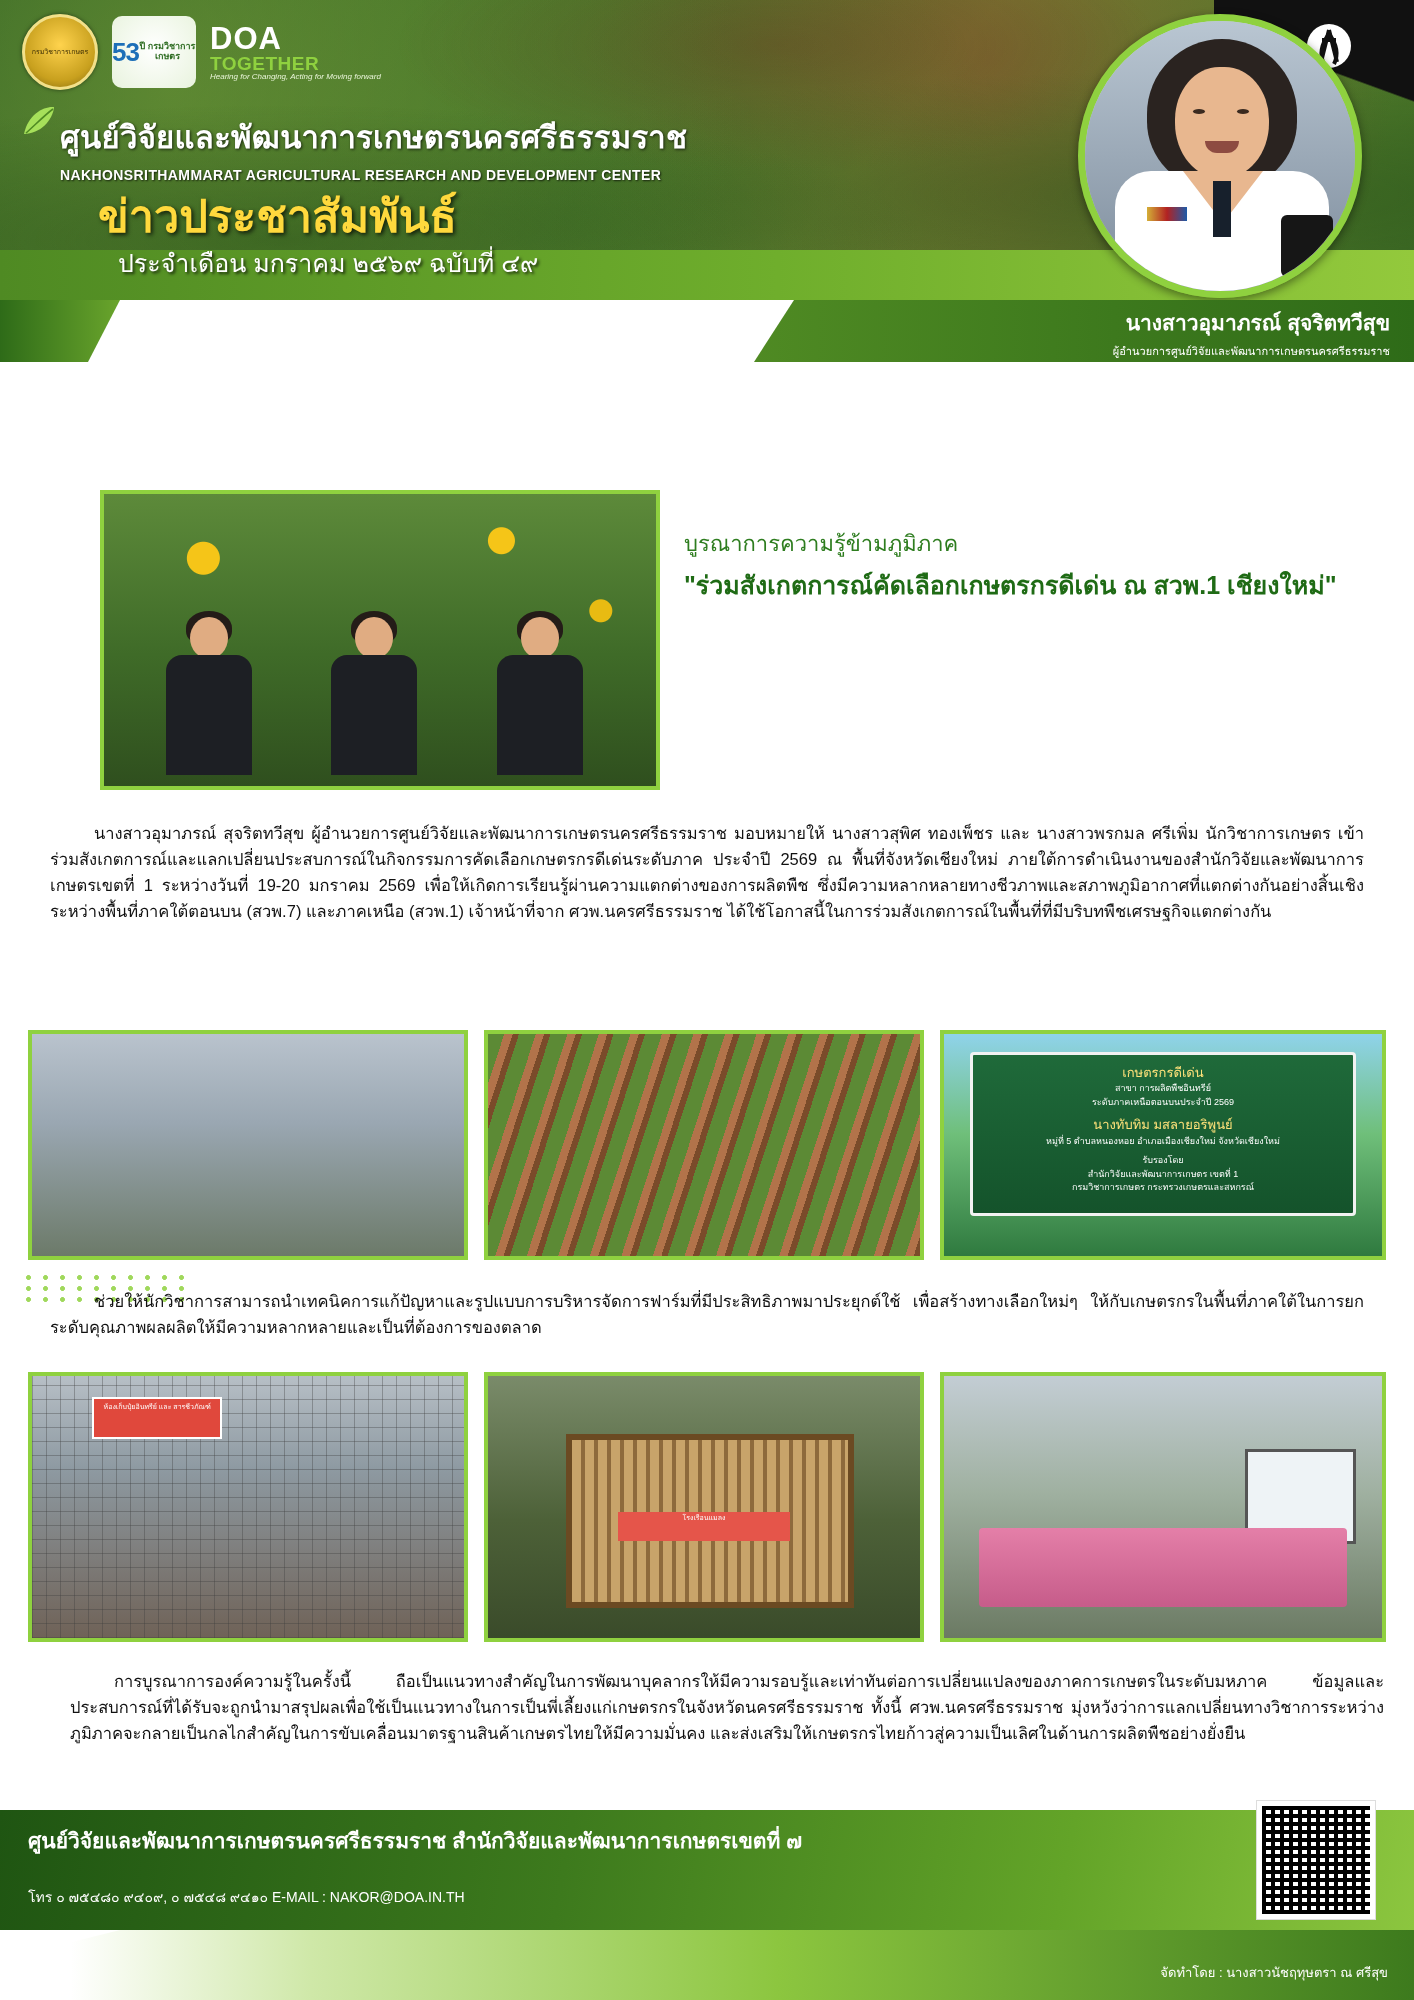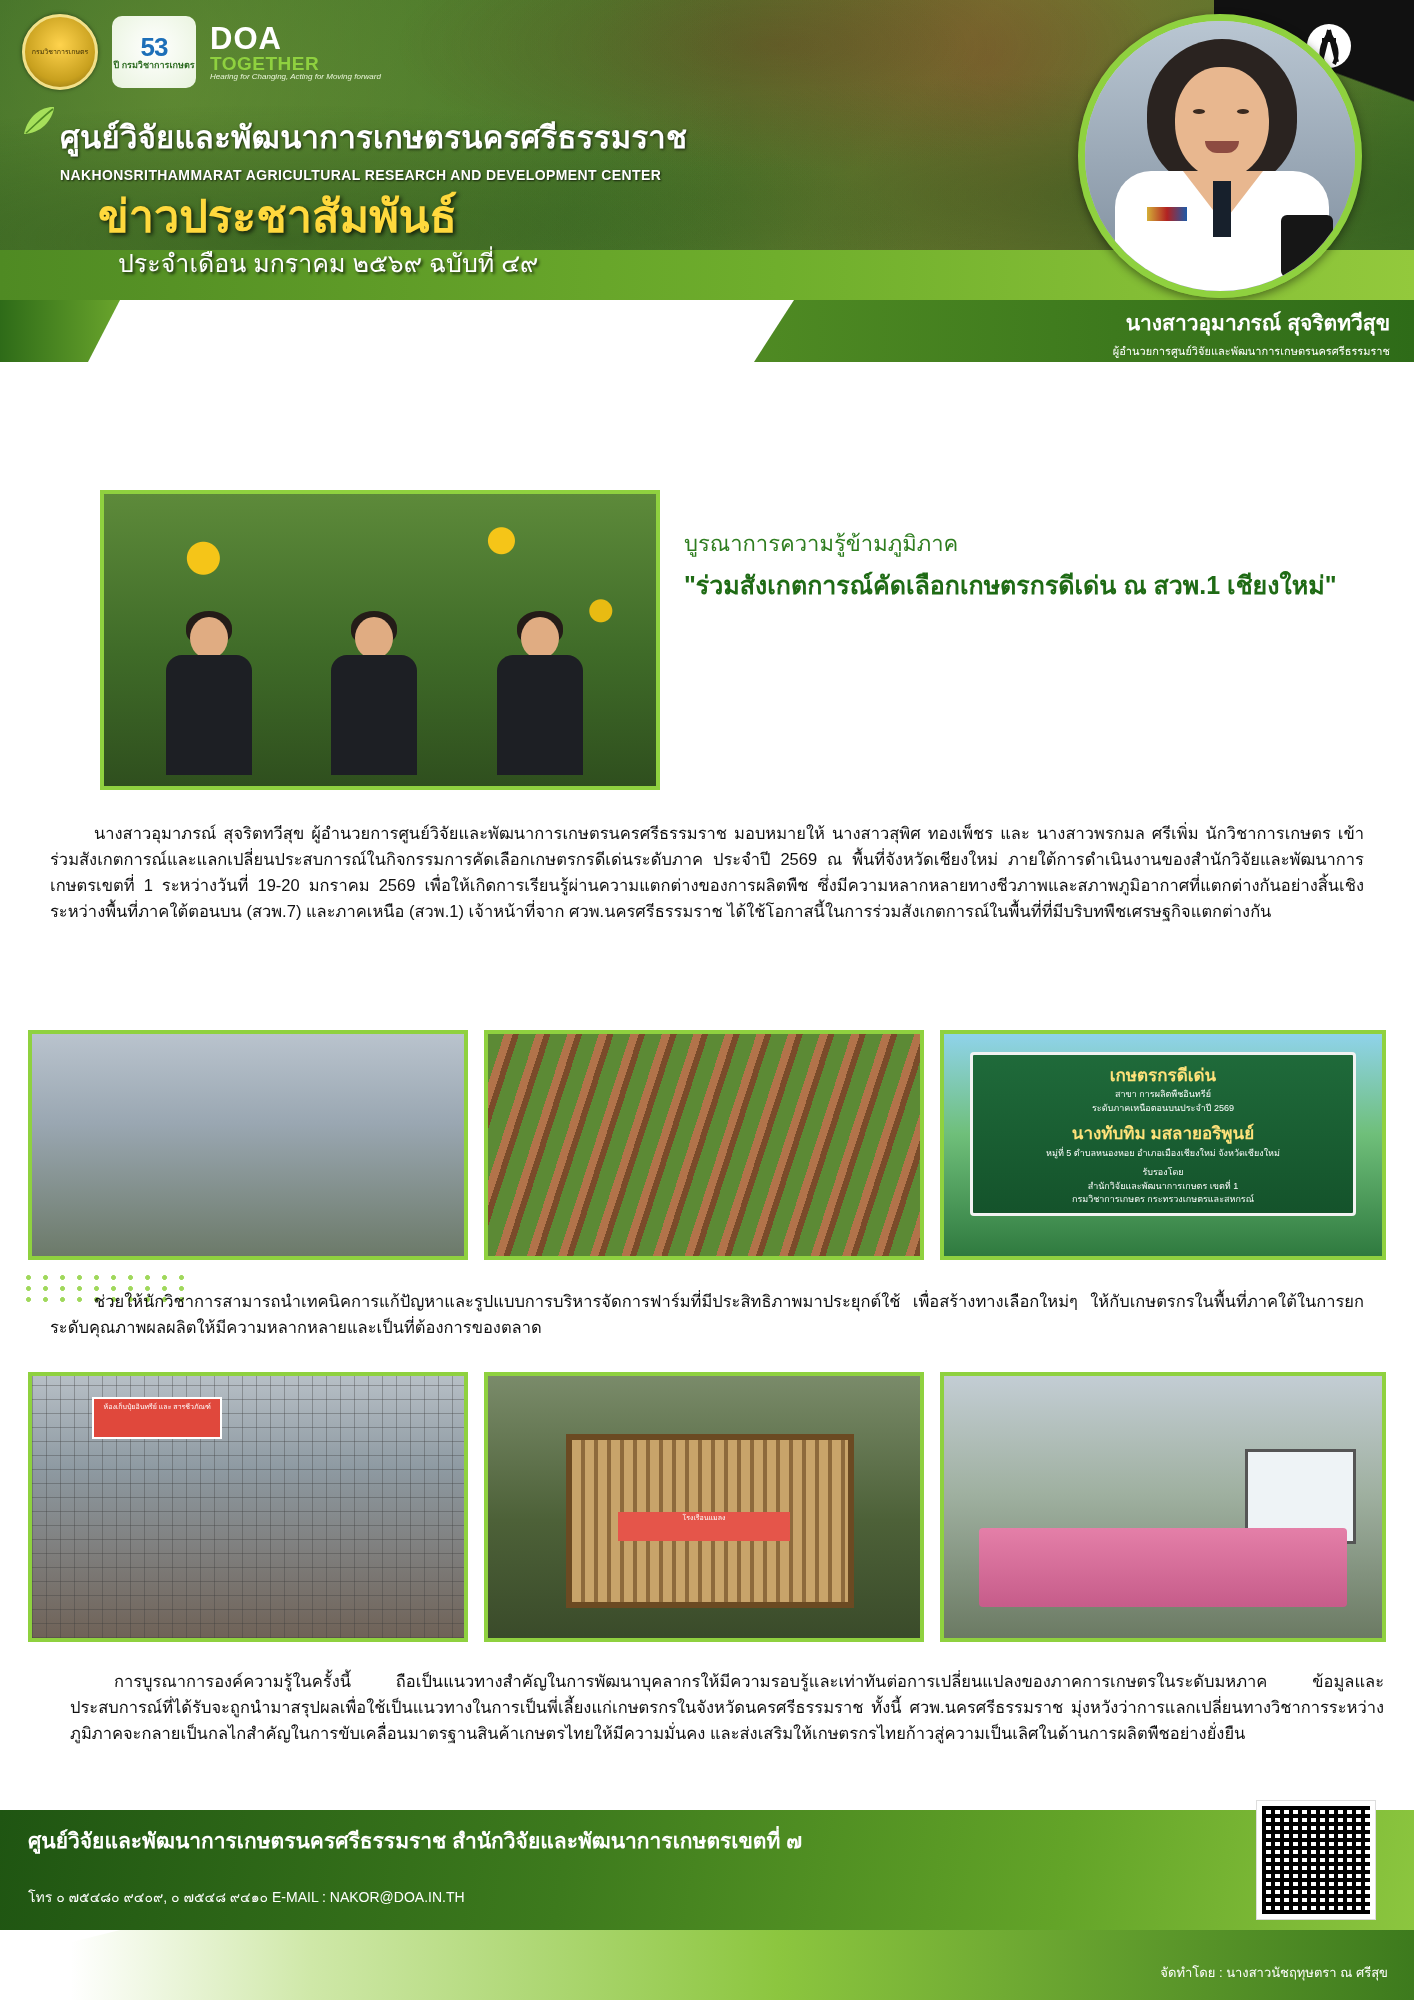--- a/index.html
+++ b/index.html
@@ -42,21 +42,21 @@
   .logo-seal{
     width:76px;height:76px;border-radius:50%;
     background:radial-gradient(circle at 50% 40%,#ffd34d,#c8a01e 65%,#7d6410);
     border:3px solid #f2e08a;box-shadow:0 0 4px rgba(0,0,0,.5);
     display:flex;align-items:center;justify-content:center;
     font-size:7px;color:#3d2f05;text-align:center;line-height:1.05;padding:4px;box-sizing:border-box;
   }
   .logo-53{
     width:84px;height:72px;border-radius:10px;
     background:radial-gradient(circle at 50% 45%,#ffffff,#e8f3dd);
-    display:flex;flex-direction:column;align-items:center;justify-content:center;
+    display:flex;flex-direction:row;align-items:center;justify-content:center;
     color:#2b6a1f;font-weight:bold;font-size:9px;line-height:1.1;text-align:center;
   }
   .logo-53 .big{font-size:26px;color:#1d6fb8;letter-spacing:-1px;}
   .logo-doa{color:#fff;line-height:1;}
   .logo-doa .d1{font-size:31px;font-weight:bold;letter-spacing:1px;}
   .logo-doa .d2{font-size:19px;font-weight:bold;color:#8fd13f;letter-spacing:.5px;}
   .logo-doa .d3{font-size:8px;color:#e9f5d8;font-style:italic;}
 
   .center-title{position:absolute;left:60px;top:112px;width:760px;}
   .center-title .th{
@@ -135,21 +135,21 @@
       linear-gradient(180deg,#9bb07f,#4e6e34);
   }
   .ph-sign{
     background:linear-gradient(180deg,#8fd3ea 0%,#6fbf7a 45%,#2f7a3f 100%);
   }
   .sign-board{
     position:absolute;left:6%;top:8%;width:88%;height:74%;
     background:linear-gradient(180deg,#1f6a3a,#14532b);border:3px solid #f2f2f2;border-radius:4px;
     color:#ffffff;text-align:center;font-size:9px;line-height:1.5;padding-top:8px;box-sizing:border-box;
   }
-  .sign-board .big{font-size:17px;font-weight:bold;color:#ffe27a;}
+  .sign-board .big{font-size:13px;font-weight:normal;color:#ffe27a;}
   .ph-cage{background:linear-gradient(180deg,#b7bfc6 0%,#8e9aa2 35%,#6f6257 100%);}
   .cage-grid{position:absolute;inset:0;background-image:
      repeating-linear-gradient(0deg, rgba(60,60,60,.35) 0 1px, transparent 1px 14px),
      repeating-linear-gradient(90deg, rgba(60,60,60,.35) 0 1px, transparent 1px 14px);}
   .cage-sign{position:absolute;left:14%;top:8%;width:30%;height:16%;background:#e0483c;border:2px solid #fff;color:#fff;font-size:7px;text-align:center;line-height:1.3;padding-top:3px;box-sizing:border-box;}
   .ph-bamboo{background:linear-gradient(180deg,#7a8b6a 0%,#4d6138 55%,#3a4b2a 100%);}
   .bamboo-box{
     position:absolute;left:18%;top:22%;width:64%;height:62%;
     background:repeating-linear-gradient(90deg,#c8a46a 0 9px,#8d6a3c 9px 13px);
     border:6px solid #6b4a22;

